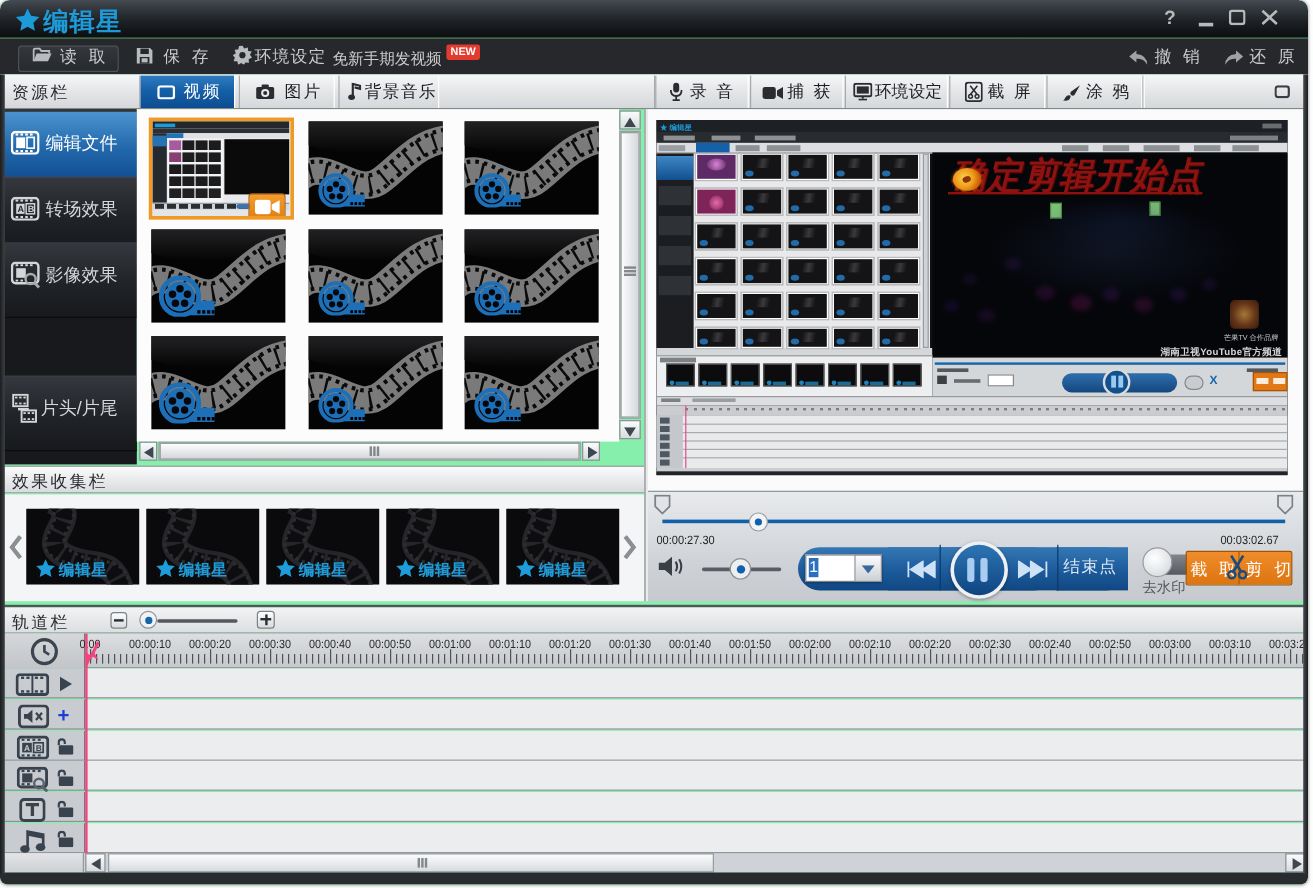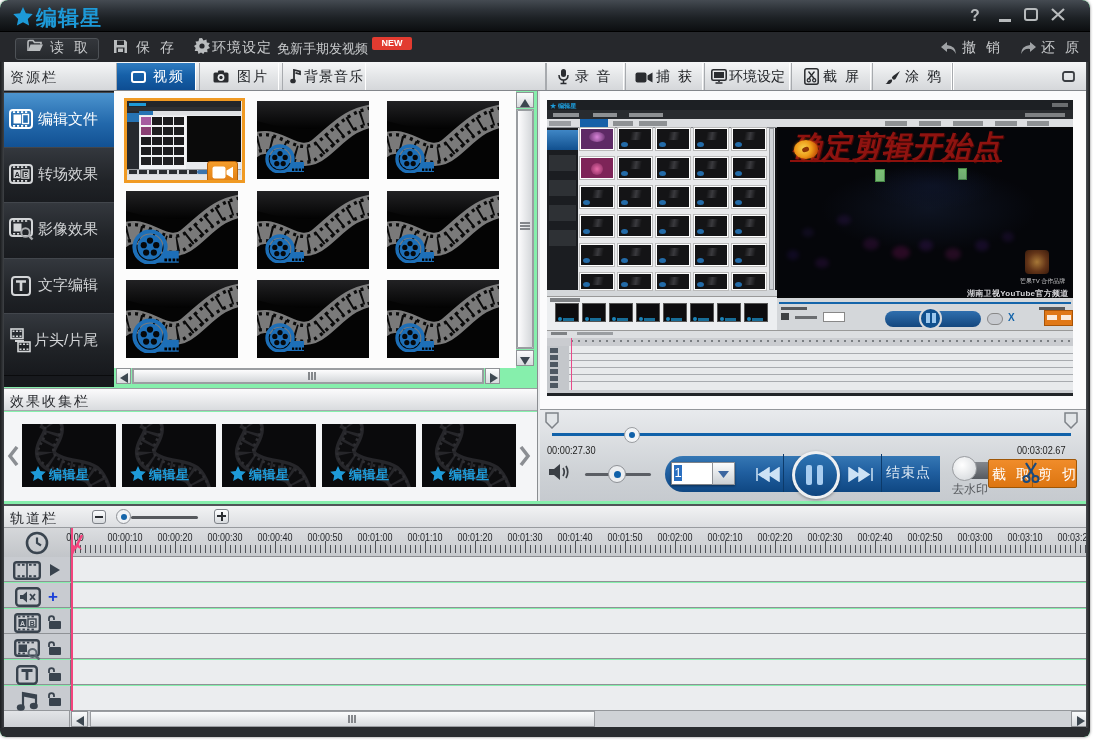--- a/index.html
+++ b/index.html
@@ -79,21 +79,21 @@
         <rect x="3.5" y="8.5" width="8" height="5.5" fill="#26282c"></rect>
         <rect x="5" y="9.5" width="5" height="3.5" fill="#b9bcbe"></rect>
       </svg>
     <div class="tb" style="left:136px;">保 存</div>
     <svg class="abs" style="left:194px;top:6px" width="16" height="16" viewBox="0 0 16 16">
         <path d="M8 0 L9.5 2.5 L12.5 1.5 L12.8 4.5 L15.8 5 L14.3 7.7 L16 10 L13.2 11.3 L13.5 14.3 L10.5 14 L9.3 16 L7 14.5 L4.5 16 L3.7 13 L0.7 13 L1.7 10 L0 8 L2.5 6.3 L1.5 3.5 L4.5 3.2 L5.2 0.3 Z" fill="#b9bcbe"></path>
         <circle cx="8" cy="8" r="2.6" fill="#26282c"></circle>
       </svg>
     <div class="tb" style="left:212px;letter-spacing:1px;">环境设定</div>
     <div class="tb" style="left:277px;letter-spacing:0;font-size:13px;top:8px;">免新手期发视频</div>
-    <div class="abs" style="left:372px;top:5px;width:40px;height:13px;background:#e23b30;border-radius:2px;color:#fff;font-size:9px;font-weight:bold;text-align:center;line-height:13px;">NEW</div>
+    <div class="abs" style="left:372px;top:5px;width:28px;height:13px;background:#e23b30;border-radius:2px;color:#fff;font-size:9px;font-weight:bold;text-align:center;line-height:13px;">NEW</div>
     <svg class="abs" style="left:939px;top:9px" width="19" height="14">
         <path d="M8 1 L2 6 L8 11 L8 8 Q14 7 17 13 Q17 5 8 4 Z" fill="#9fa2a5"></path>
       </svg>
     <div class="tb" style="left:962px;">撤 销</div>
     <svg class="abs" style="left:1019px;top:9px" width="19" height="14">
         <path d="M11 1 L17 6 L11 11 L11 8 Q5 7 2 13 Q2 5 11 4 Z" fill="#9fa2a5"></path>
       </svg>
     <div class="tb" style="left:1041px;">还 原</div>
   </div>
 
@@ -116,21 +116,21 @@
     </div>
     <div class="tab" style="left:282px;width:84px;">
       <svg class="abs" style="left:7px;top:6px" width="12" height="15">
           <path d="M4 12 L4 1 L10 2.5 L10 5 L5.5 3.8" fill="none" stroke="#2a2c30" stroke-width="1.8"></path>
           <ellipse cx="3" cy="12" rx="2.8" ry="2.3" fill="#2a2c30"></ellipse>
         </svg>
       <span class="abs" style="left:21px;top:5px;letter-spacing:1px;">背景音乐</span>
     </div>
 
     <div class="abs" style="left:545px;top:1px;width:1px;height:27px;background:#a7aaae;"></div>
-    <div class="tab" style="left:546px;width:78px;font-family:Liberation Serif, serif;">
+    <div class="tab" style="left:546px;width:78px;">
       <svg class="abs" style="left:11px;top:5px" width="11" height="17">
           <rect x="3" y="1" width="5" height="8" rx="2.5" fill="#2a2c30"></rect>
           <path d="M1 7 Q1 12 5.5 12 Q10 12 10 7" fill="none" stroke="#2a2c30" stroke-width="1.5"></path>
           <path d="M5.5 12 L5.5 15 M2.5 15.5 L8.5 15.5" stroke="#2a2c30" stroke-width="1.5"></path>
         </svg>
       <span class="abs" style="left:28px;top:5px;">录 音</span>
     </div>
     <div class="tab" style="left:625px;width:78px;">
       <svg class="abs" style="left:9px;top:9px" width="18" height="11">
           <rect x="0.5" y="0.5" width="11" height="10" rx="2" fill="#2a2c30"></rect>
@@ -217,27 +217,20 @@
             <rect x="12" y="2.2" width="2.2" height="1.6"></rect>
             <rect x="16" y="2.2" width="2.2" height="1.6"></rect>
             <rect x="4" y="15" width="2.2" height="1.6"></rect>
             <rect x="8" y="15" width="2.2" height="1.6"></rect>
           </g>
           <rect x="4.5" y="5.5" width="8" height="8" fill="#d4d6d8"></rect>
           <circle cx="16.5" cy="14.5" r="4.2" fill="none" stroke="#a9abae" stroke-width="2"></circle>
           <path d="M19.5 17.5 L23.5 21.5" stroke="#a9abae" stroke-width="2.4"></path>
         </svg>
       <div class="txt">影像效果</div>
-    </div>
-    <div class="sbtn" style="top:167px;">
-      <svg class="abs" style="left:11px;top:17px" width="20" height="20" viewBox="0 0 20 20">
-          <rect x="1" y="1" width="18" height="18" rx="3" fill="none" stroke="#d4d6d8" stroke-width="2"></rect>
-          <path d="M5 5.5 L15 5.5 M10 5.5 L10 15" stroke="#d4d6d8" stroke-width="2.6"></path>
-        </svg>
-      <div class="txt">文字编辑</div>
     </div>
     <div class="sbtn" style="top:222px;">
       <svg class="abs" style="left:10px;top:14px" width="22" height="26" viewBox="0 0 22 26">
           <g fill="none" stroke="#d4d6d8" stroke-width="1.6">
             <rect x="1" y="1" width="12" height="9.5"></rect>
             <rect x="8" y="14" width="12" height="9.5"></rect>
           </g>
           <g fill="#d4d6d8">
             <rect x="2.5" y="2.5" width="2" height="1.5"></rect>
             <rect x="6" y="2.5" width="2" height="1.5"></rect>

